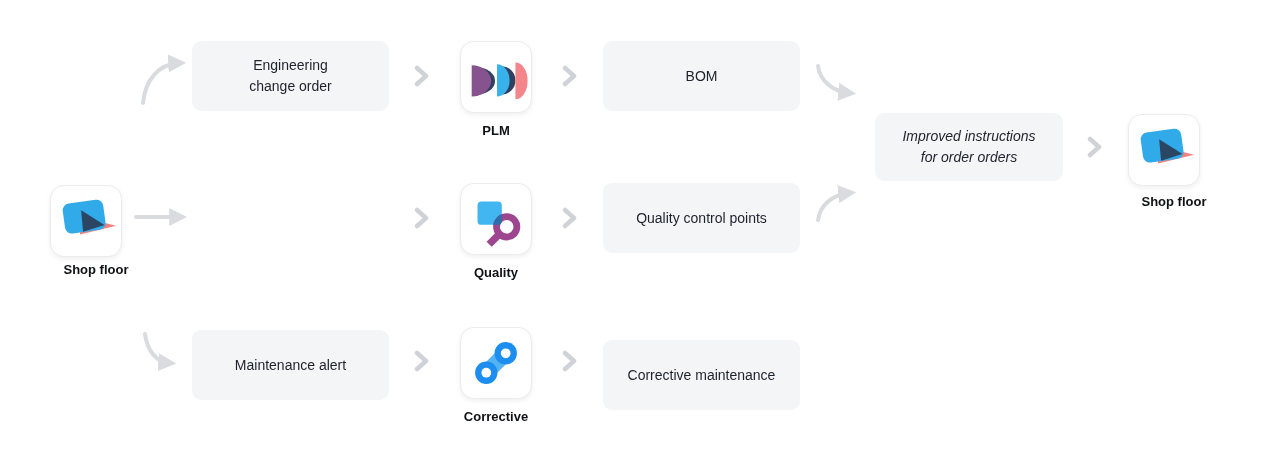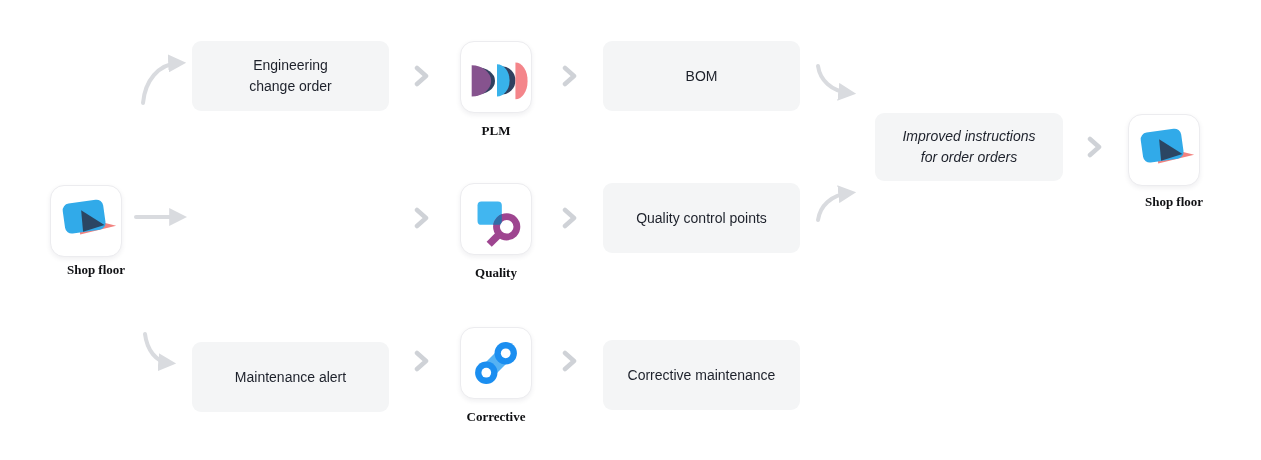--- a/index.html
+++ b/index.html
@@ -13,21 +13,21 @@
   *{margin:0;padding:0;box-sizing:border-box}
   body{background:#ffffff;font-family:"Liberation Sans","DejaVu Sans",sans-serif;}
   .canvas{position:relative;width:1261px;height:460px;background:#fff;overflow:hidden;}
   .box{position:absolute;width:197px;height:70px;background:var(--box-bg);border-radius:9px;
        display:flex;flex-direction:column;align-items:center;justify-content:center;
        font-size:14px;line-height:21px;color:var(--box-text);text-align:center;}
   .box-wide{width:188px;height:68px;font-style:italic;}
   .card{position:absolute;width:72px;height:72px;background:#fff;border-radius:14px;
         border:1px solid var(--card-border);box-shadow:0 2px 5px rgba(25,30,50,.07);}
   .card svg{position:absolute;left:0;top:0;width:70px;height:70px;}
-  .app-label{position:absolute;width:140px;text-align:center;font-size:13px;font-weight:700;color:var(--label-text);font-family:Liberation Serif, serif;}
+  .app-label{position:absolute;width:140px;text-align:center;font-size:13px;font-weight:700;color:var(--label-text);}
   .arrow{position:absolute;overflow:visible;}
   .arrow path{stroke:var(--arrow);stroke-width:4;fill:none;stroke-linecap:round;}
   .chev{position:absolute;}
   .chev path{stroke:var(--chevron);stroke-width:4.5;fill:none;stroke-linecap:round;stroke-linejoin:round;}
   
   .sf-red{fill:var(--shopfloor-red)} .sf-blue{fill:var(--shopfloor-blue)} .sf-navy{fill:var(--shopfloor-navy)}
   .plm-navy{fill:var(--plm-navy)} .plm-purple{fill:var(--plm-purple)} .plm-blue{fill:var(--plm-blue)} .plm-pink{fill:var(--plm-pink)}
   .q-sq{fill:var(--quality-blue)} .q-ring{stroke:var(--quality-purple);fill:none;stroke-width:7}
   .q-ov{stroke:var(--quality-overlap);fill:none;stroke-width:7}
   .q-handle{stroke:var(--quality-purple);stroke-width:7.5}
@@ -63,21 +63,21 @@
     <path d="M4 15 L48 15" marker-end="url(#ah)"></path>
   </svg>
   <svg class="arrow" style="left:140px;top:330px" width="40" height="40" viewBox="0 0 40 40">
     <path d="M5 4 C 7 20 16 32 29 33" marker-end="url(#ah)"></path>
   </svg>
 
   <div class="box" style="left:192px;top:41px">
     <span>Engineering</span>
     <span>change order</span>
   </div>
-  <div class="box" style="left:192px;top:342px">
+  <div class="box" style="left:192px;top:330px">
     <span>Maintenance alert</span>
   </div>
 
   <svg class="chev" style="left:413px;top:65px" width="18" height="22" viewBox="0 0 18 22">
       <path d="M4 3 L13 11 L4 19"></path>
     </svg>
   <svg class="chev" style="left:413px;top:207px" width="18" height="22" viewBox="0 0 18 22">
       <path d="M4 3 L13 11 L4 19"></path>
     </svg>
   <svg class="chev" style="left:413px;top:350px" width="18" height="22" viewBox="0 0 18 22">

